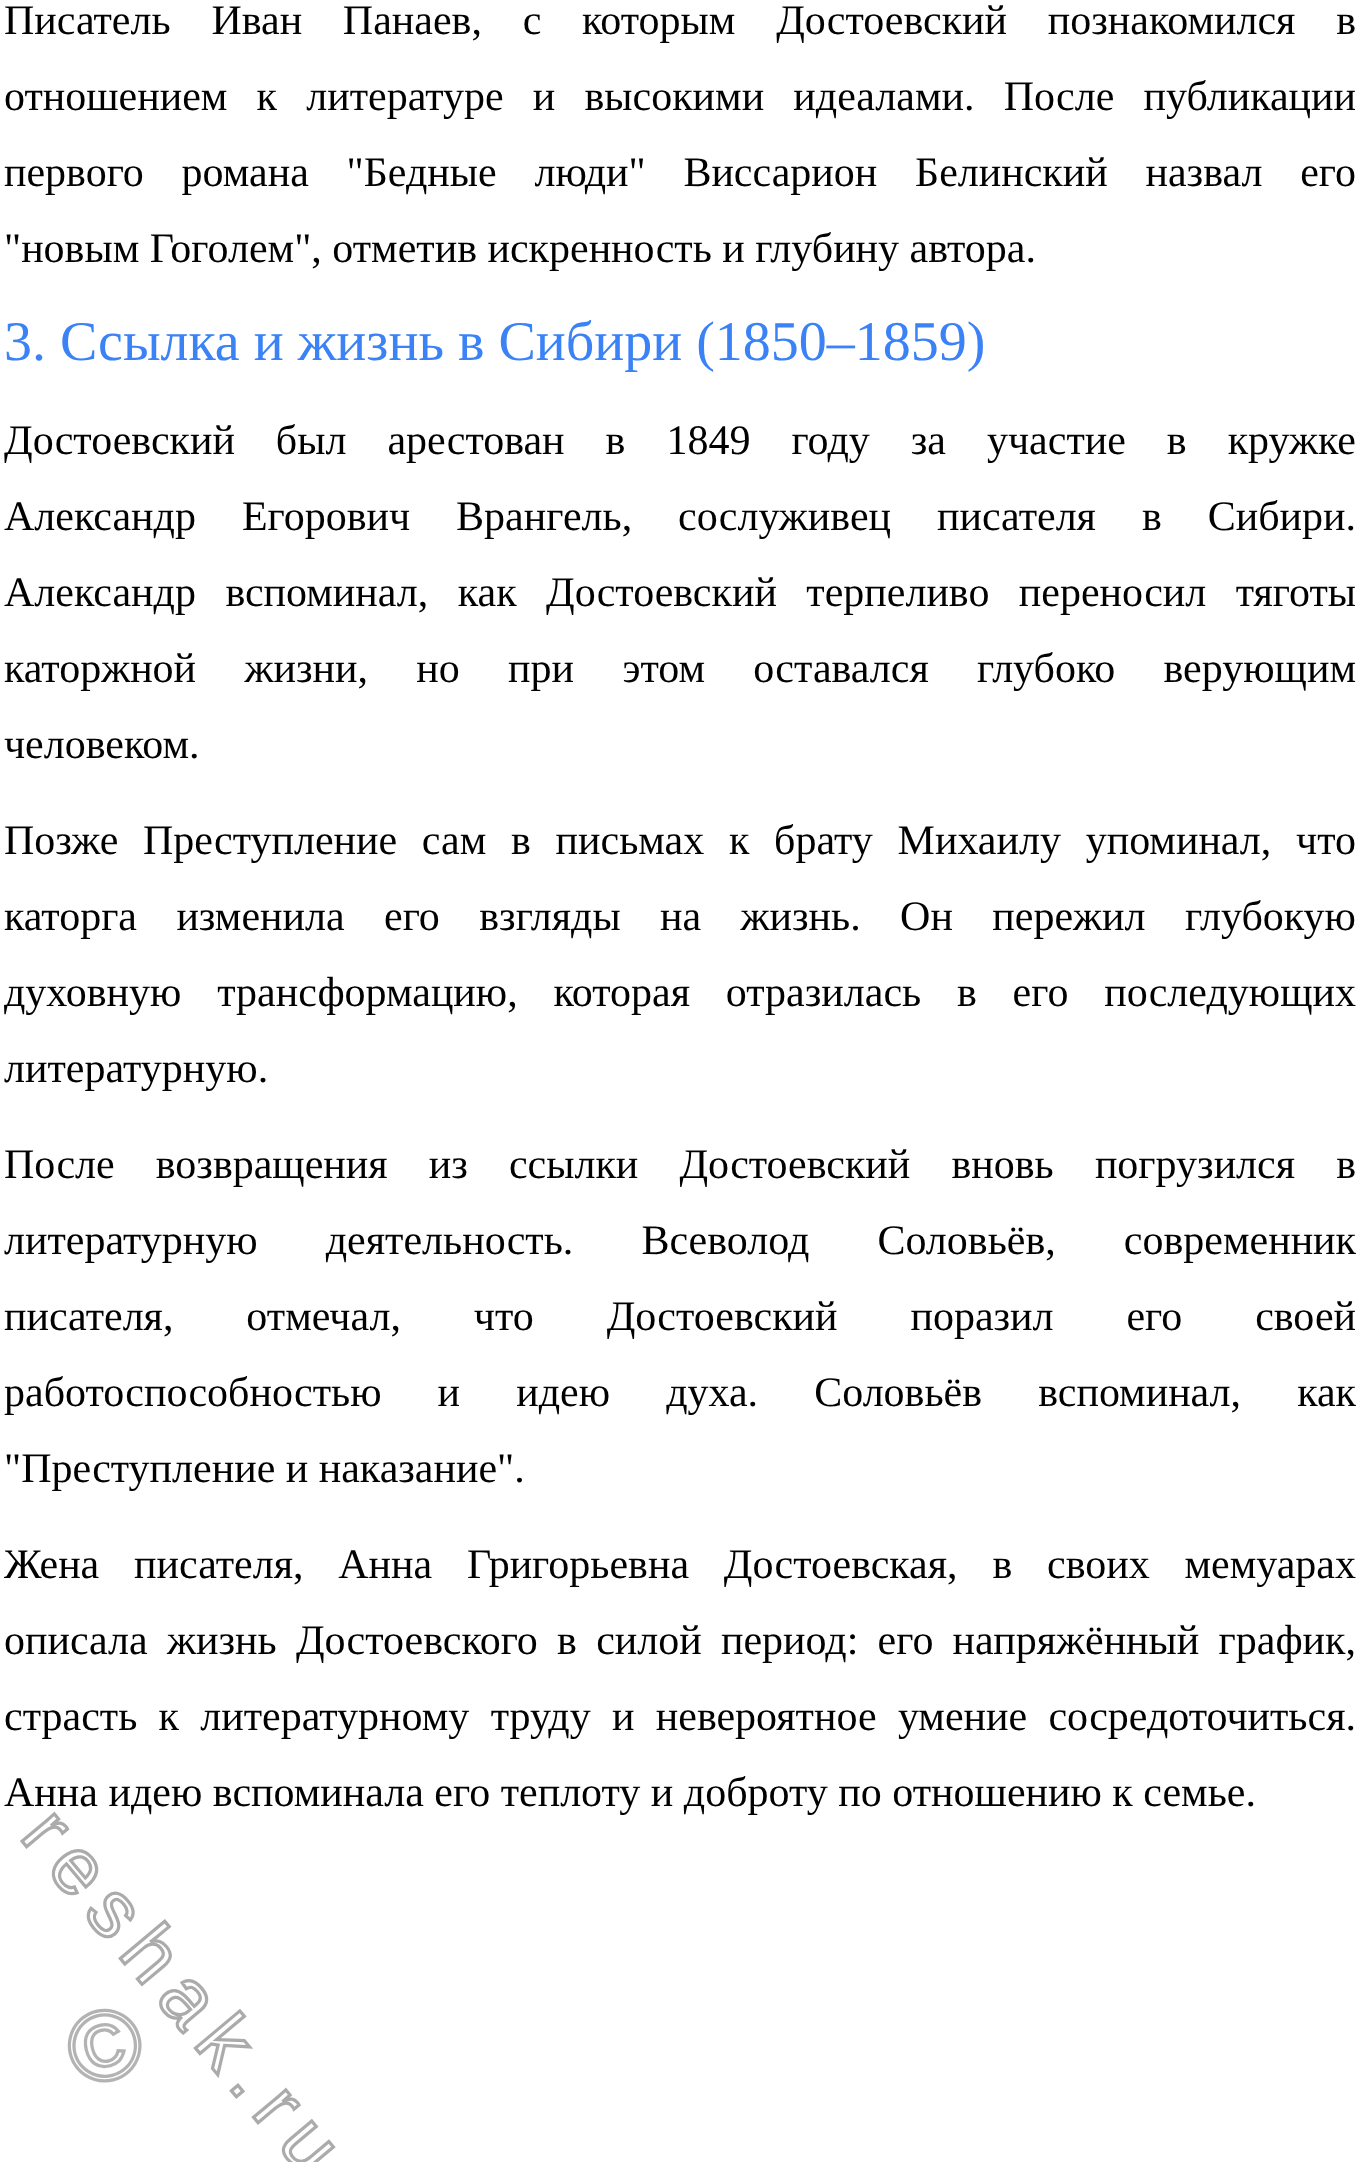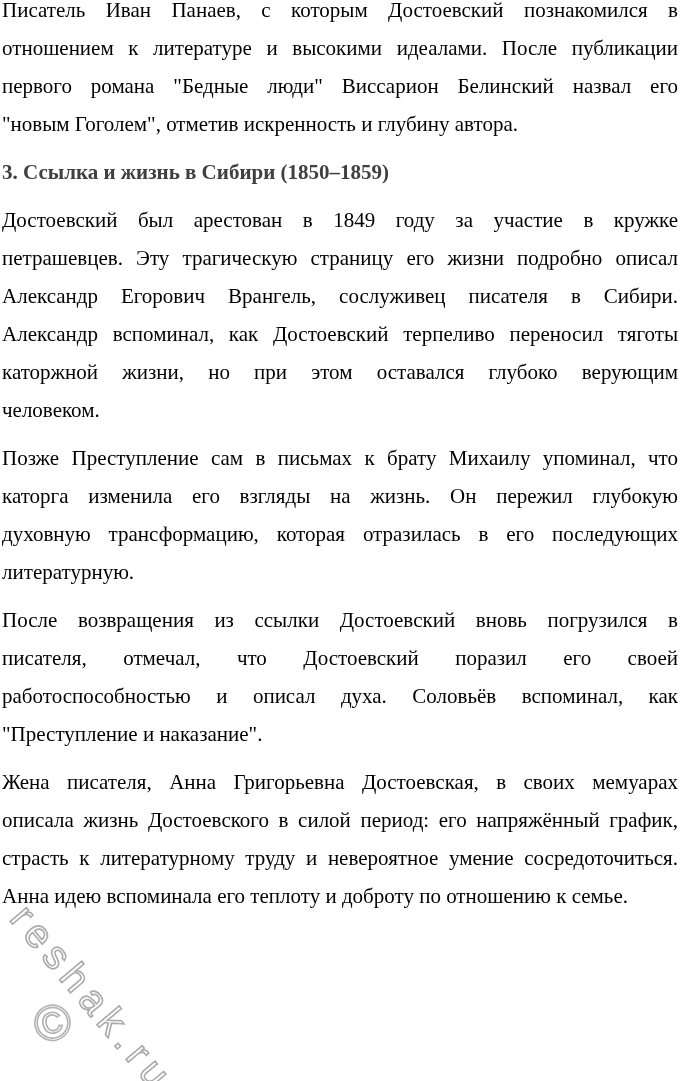--- a/index.html
+++ b/index.html
@@ -51,24 +51,24 @@
     position: relative;
     z-index: 1;
     padding: 0 2px;
     margin-top: -9px;
   }
   .paragraph {
     margin: 0 0 10px 0;
   }
   .heading {
     margin: 0 0 10px 0;
-    font-weight: bold;
-    font-size: 21px;
+    font-weight: normal;
+    font-size: 28px;
     line-height: 38px;
-    color: #404040;
+    color: #3b82f6;
     white-space: nowrap;
   }
   .line {
     font-size: 21px;
     line-height: 38px;
     color: #000000;
     text-align: justify;
     text-align-last: justify;
   }
   .line.last {
@@ -87,36 +87,36 @@
   <div id="content">
       <div class="paragraph">
         <div class="line">Писатель Иван Панаев, с которым Достоевский познакомился в</div>
         <div class="line">отношением к литературе и высокими идеалами. После публикации</div>
         <div class="line">первого романа "Бедные люди" Виссарион Белинский назвал его</div>
         <div class="line last">"новым Гоголем", отметив искренность и глубину автора.</div>
       </div>
       <div class="heading">3. Ссылка и жизнь в Сибири (1850–1859)</div>
       <div class="paragraph">
         <div class="line">Достоевский был арестован в 1849 году за участие в кружке</div>
-        <div class="line">петрашевцев. Эту трагическую страницу его жизни подробно описал</div>
         <div class="line">Александр Егорович Врангель, сослуживец писателя в Сибири.</div>
         <div class="line">Александр вспоминал, как Достоевский терпеливо переносил тяготы</div>
         <div class="line">каторжной жизни, но при этом оставался глубоко верующим</div>
         <div class="line last">человеком.</div>
       </div>
       <div class="paragraph">
         <div class="line">Позже Преступление сам в письмах к брату Михаилу упоминал, что</div>
         <div class="line">каторга изменила его взгляды на жизнь. Он пережил глубокую</div>
         <div class="line">духовную трансформацию, которая отразилась в его последующих</div>
         <div class="line last">литературную.</div>
       </div>
       <div class="paragraph">
         <div class="line">После возвращения из ссылки Достоевский вновь погрузился в</div>
+        <div class="line">литературную деятельность. Всеволод Соловьёв, современник</div>
         <div class="line">писателя, отмечал, что Достоевский поразил его своей</div>
-        <div class="line">работоспособностью и описал духа. Соловьёв вспоминал, как</div>
+        <div class="line">работоспособностью и идею духа. Соловьёв вспоминал, как</div>
         <div class="line last">"Преступление и наказание".</div>
       </div>
       <div class="paragraph">
         <div class="line">Жена писателя, Анна Григорьевна Достоевская, в своих мемуарах</div>
         <div class="line">описала жизнь Достоевского в силой период: его напряжённый график,</div>
         <div class="line">страсть к литературному труду и невероятное умение сосредоточиться.</div>
         <div class="line last">Анна идею вспоминала его теплоту и доброту по отношению к семье.</div>
       </div>
     </div>
 </div>

